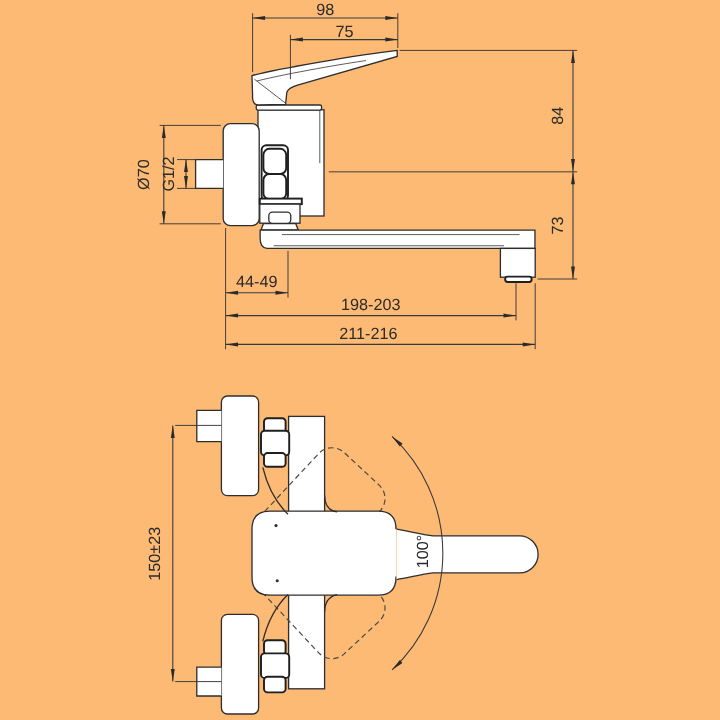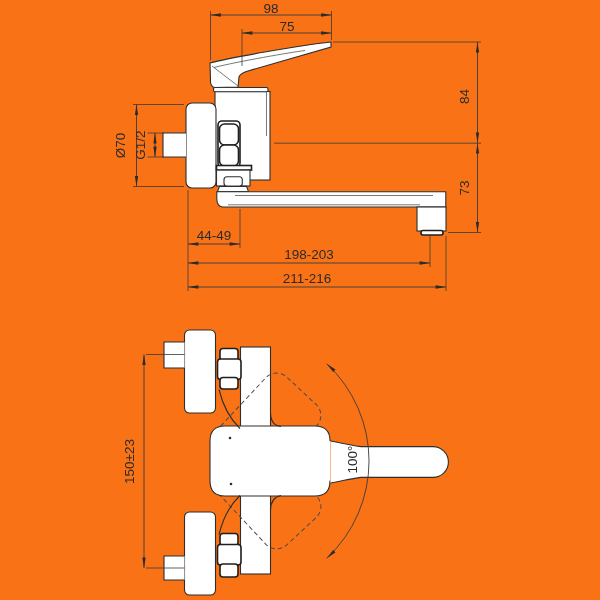--- a/index.html
+++ b/index.html
@@ -1,16 +1,16 @@
 <!DOCTYPE html>
 <html><head>
 <meta charset="utf-8">
 <style>
   html,body{margin:0;padding:0;background:#fff;}
-  .canvas{width:600px;height:600px;background:#f97316;position:relative;overflow:hidden;
+  .canvas{width:600px;height:600px;background:#fdba74;position:relative;overflow:hidden;
           font-family:"Liberation Sans", sans-serif;}
   svg{display:block;}
   .outline{fill:none;stroke:#2e2e2e;stroke-width:1.1;}
   .outline-fill{fill:#ffffff;stroke:#2e2e2e;stroke-width:1.1;}
   .heavy{fill:#ffffff;stroke:#1f1f1f;stroke-width:1.6;}
   .thin{fill:none;stroke:#555555;stroke-width:0.8;}
   .dim{fill:none;stroke:#3a3a3a;stroke-width:0.9;}
   .ext{fill:none;stroke:#3a3a3a;stroke-width:0.8;}
   .dashed{fill:none;stroke:#4a4a4a;stroke-width:1;stroke-dasharray:4.5 3;}
   text.dimtxt{font-size:13.5px;fill:#2b2b2b;}

